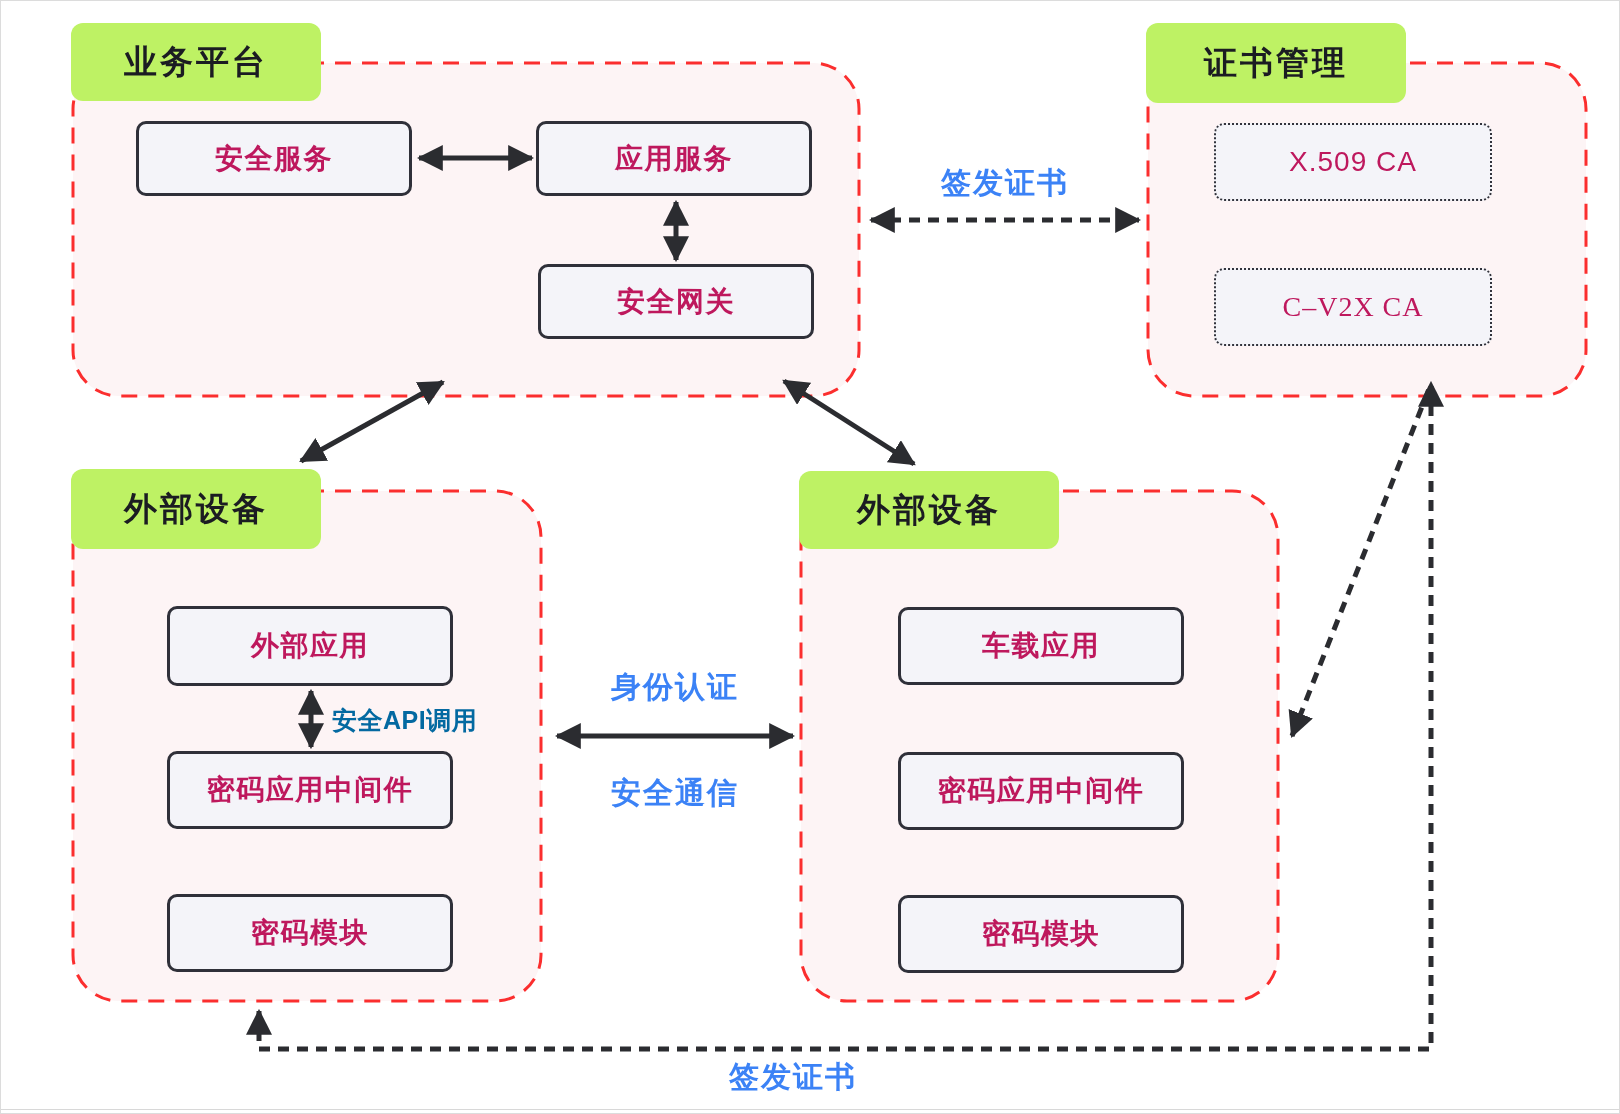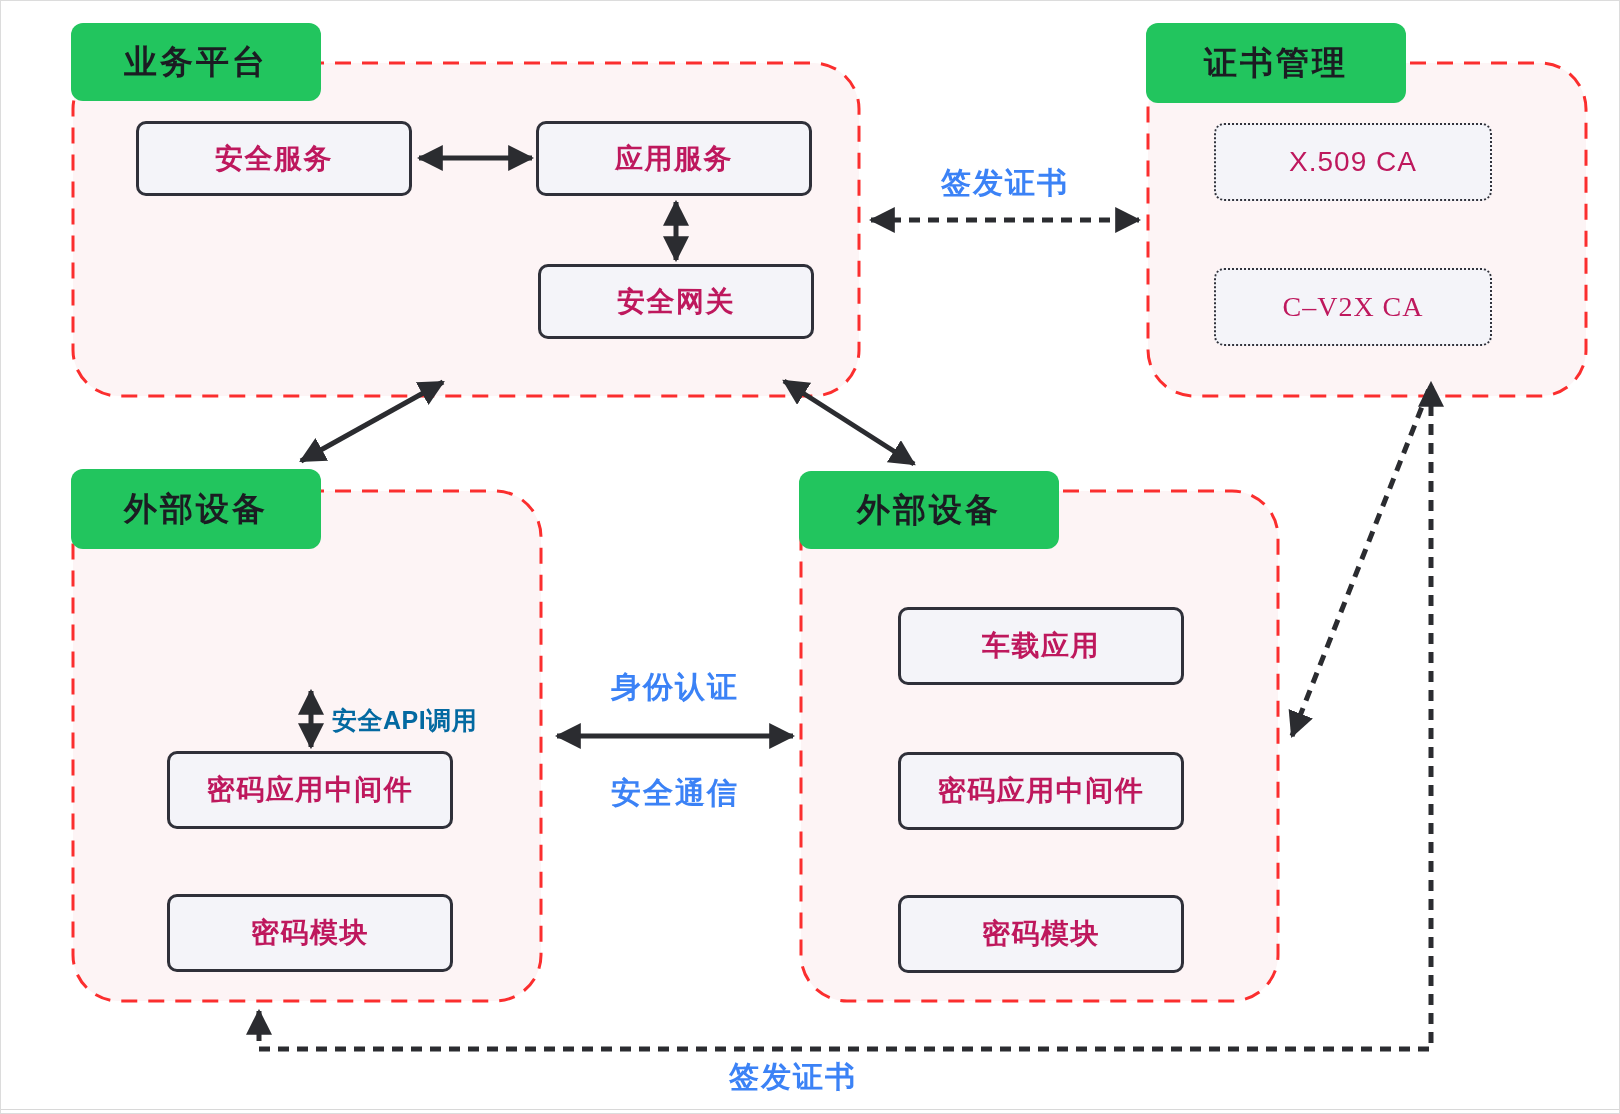--- a/index.html
+++ b/index.html
@@ -1,20 +1,20 @@
 <!DOCTYPE html>
 <html><head>
 <meta charset="utf-8">
 <style>
   html,body{margin:0;padding:0;background:#ffffff;}
   body{font-family:"Liberation Sans","DejaVu Sans",sans-serif;}
   .canvas{position:relative;width:1620px;height:1114px;background:#ffffff;
           border:1px solid #dcdcdc;box-sizing:border-box;overflow:hidden;}
   svg.layer{position:absolute;left:0;top:0;}
-  .plabel{position:absolute;background:#22c55e;border-radius:12px;
+  .plabel{position:absolute;background:#bef264;border-radius:12px;
           display:flex;align-items:center;justify-content:center;
           font-size:33px;font-weight:700;color:#1b1c22;letter-spacing:3px;}
   .node{position:absolute;background:#f4f4f9;border:3px solid #2f3039;border-radius:10px;
         display:flex;align-items:center;justify-content:center;
         font-size:28px;font-weight:600;color:#be185d;letter-spacing:1.5px;box-sizing:border-box;}
   .node.dotted{border:2px dotted #32333c;font-weight:500;letter-spacing:1px;}
   .elabel{position:absolute;width:220px;text-align:center;
           font-size:30px;font-weight:600;color:#3b82f6;letter-spacing:2px;}
   .rlabel{position:absolute;font-size:25px;font-weight:700;color:#0369a1;letter-spacing:0.5px;}
   .bottomline{position:absolute;left:0;right:0;top:1108px;height:1px;background:#d8d8d8;}
@@ -53,20 +53,21 @@
   <div class="plabel" style="left:70px;top:468px;width:250px;height:80px;">外部设备</div>
   <div class="plabel" style="left:798px;top:470px;width:260px;height:78px;">外部设备</div>
 
   <div class="node" style="left:135px;top:120px;width:276px;height:75px;">安全服务</div>
   <div class="node" style="left:535px;top:120px;width:276px;height:75px;">应用服务</div>
   <div class="node" style="left:537px;top:263px;width:276px;height:75px;">安全网关</div>
 
   <div class="node dotted" style="left:1213px;top:122px;width:278px;height:78px;">X.509 CA</div>
   <div class="node dotted" style="left:1213px;top:267px;width:278px;height:78px;font-family:Liberation Serif, serif;">C–V2X CA</div>
 
+  <div class="node" style="left:166px;top:605px;width:286px;height:80px;">外部应用</div>
   <div class="node" style="left:166px;top:750px;width:286px;height:78px;">密码应用中间件</div>
   <div class="node" style="left:166px;top:893px;width:286px;height:78px;">密码模块</div>
 
   <div class="node" style="left:897px;top:606px;width:286px;height:78px;">车载应用</div>
   <div class="node" style="left:897px;top:751px;width:286px;height:78px;">密码应用中间件</div>
   <div class="node" style="left:897px;top:894px;width:286px;height:78px;">密码模块</div>
 
   <div class="elabel" style="left:894px;top:162px;">签发证书</div>
   <div class="elabel" style="left:564px;top:666px;">身份认证</div>
   <div class="elabel" style="left:564px;top:772px;">安全通信</div>

